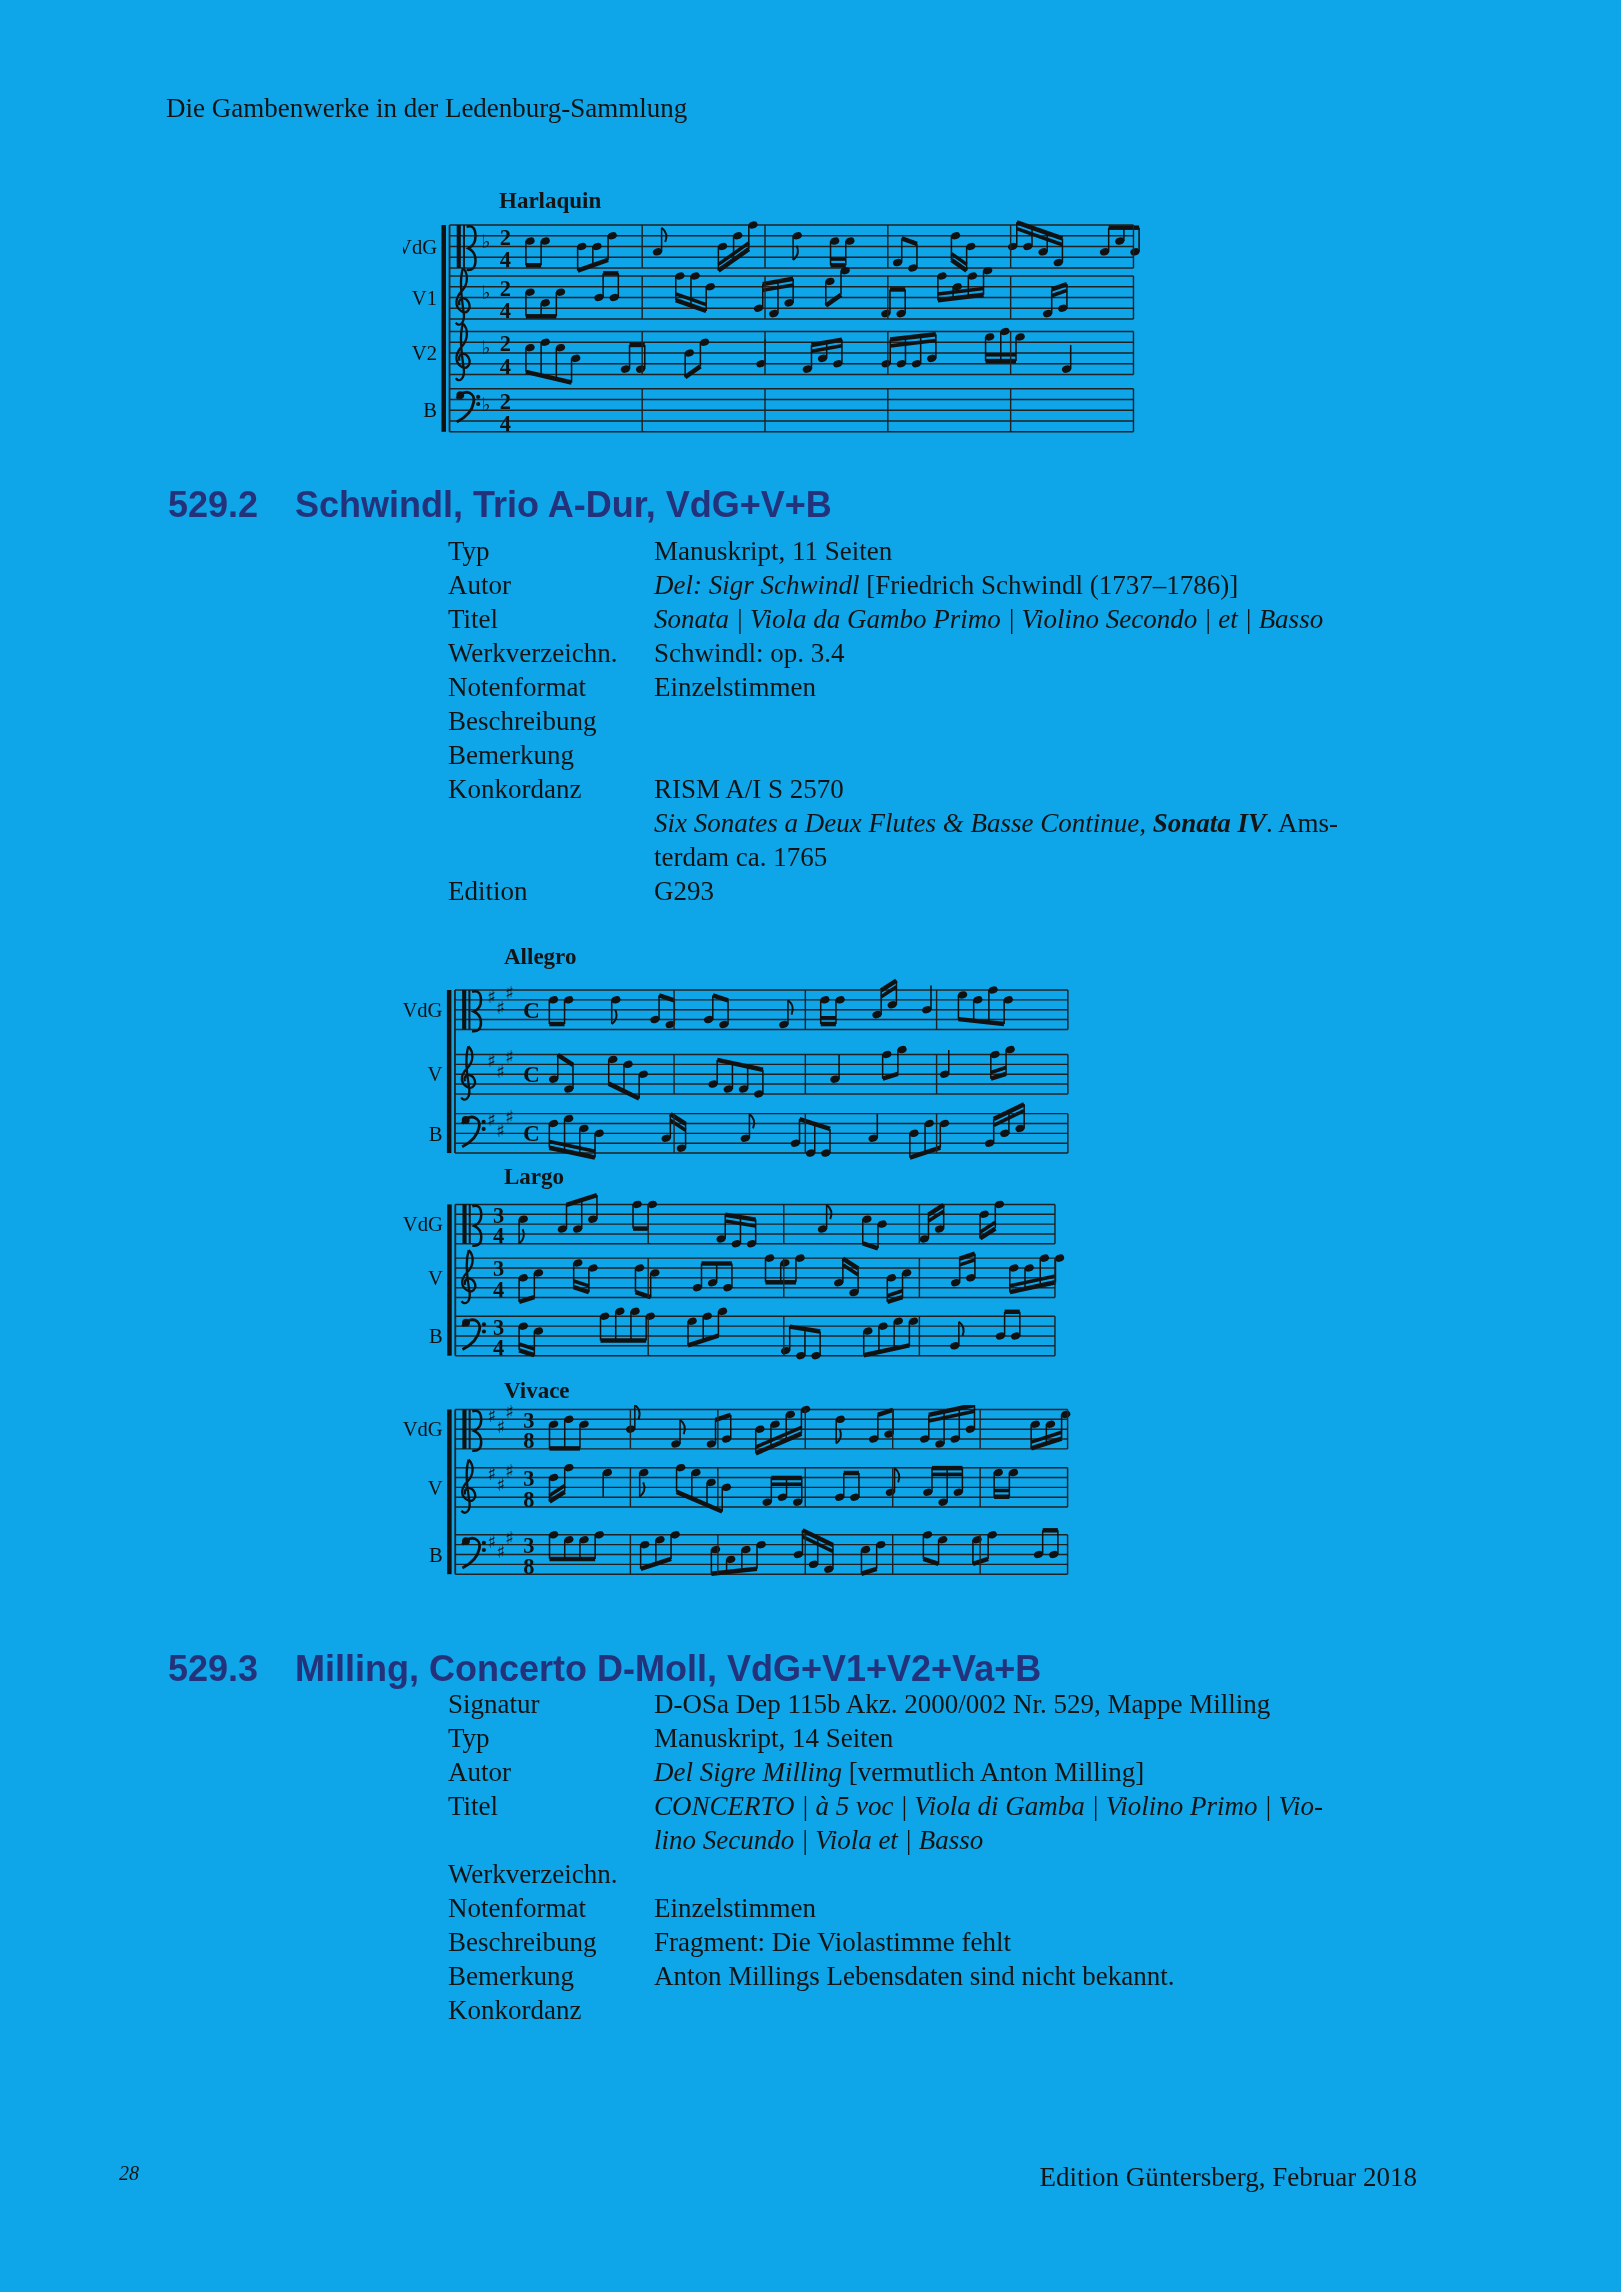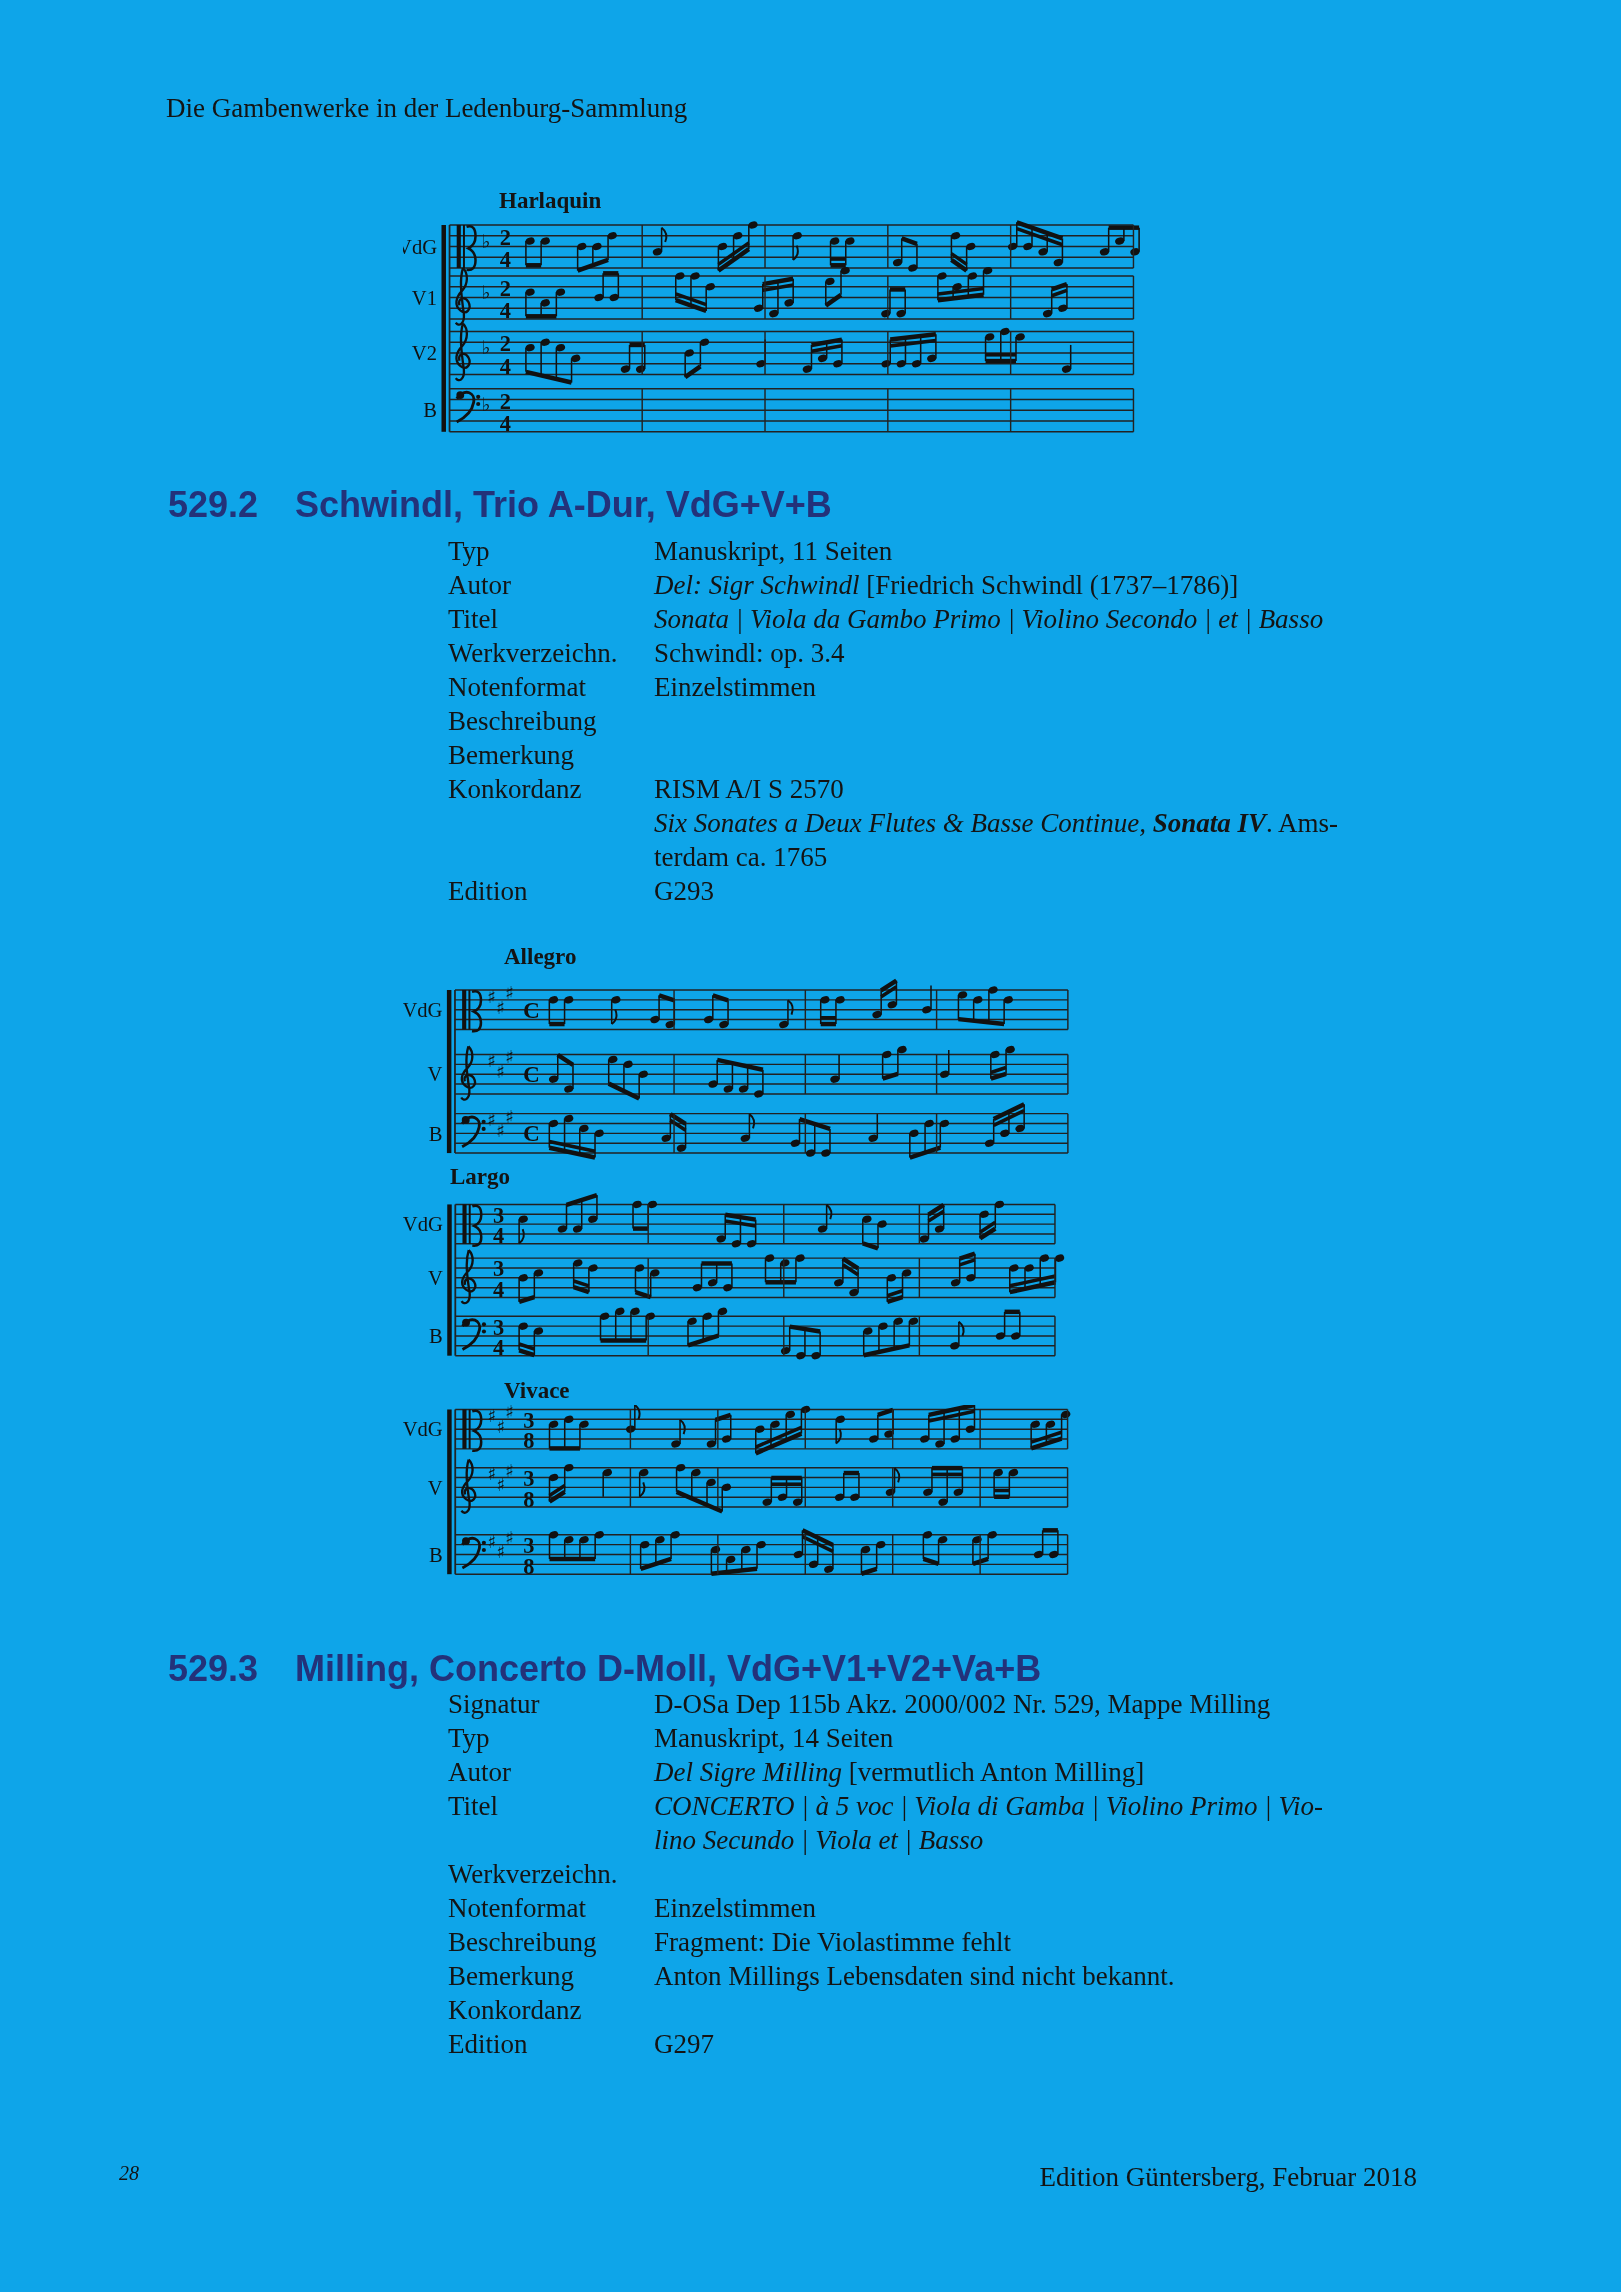--- a/index.html
+++ b/index.html
@@ -454,21 +454,21 @@
             <line x1="693.2128949806095" y1="175.5" x2="693.2128949806095" y2="148.5" stroke="#111" stroke-width="1.7"></line>
             <line x1="659.2128949806095" y1="165" x2="693.2128949806095" y2="148.5" stroke="#111" stroke-width="5"></line>
             <line x1="659.2128949806095" y1="172" x2="693.2128949806095" y2="155.5" stroke="#111" stroke-width="4"></line>
             <line x1="302.5" y1="159" x2="302.5" y2="203" stroke="#222" stroke-width="1.6"></line>
             <line x1="449" y1="159" x2="449" y2="203" stroke="#222" stroke-width="1.6"></line>
             <line x1="595.5" y1="159" x2="595.5" y2="203" stroke="#222" stroke-width="1.6"></line>
             <line x1="742" y1="159" x2="742" y2="203" stroke="#222" stroke-width="1.6"></line>
           </svg></div>
       </div>
       <div class="music" style="left: 403px; top: 1162px; width: 681px;">
-        <div class="tempo" style="margin-left: 47px;">Largo</div>
+        <div class="tempo" style="margin-left: 101px;">Largo</div>
         <div><svg width="681" height="179" viewBox="0 0 760 200" xmlns="http://www.w3.org/2000/svg">
             <rect x="49" y="15" width="5" height="169" fill="#111"></rect>
             <line x1="58" y1="15" x2="58" y2="184" stroke="#222" stroke-width="2"></line>
             <line x1="58" y1="15" x2="728" y2="15" stroke="#222" stroke-width="1.6"></line>
             <line x1="58" y1="26" x2="728" y2="26" stroke="#222" stroke-width="1.6"></line>
             <line x1="58" y1="37" x2="728" y2="37" stroke="#222" stroke-width="1.6"></line>
             <line x1="58" y1="48" x2="728" y2="48" stroke="#222" stroke-width="1.6"></line>
             <line x1="58" y1="59" x2="728" y2="59" stroke="#222" stroke-width="1.6"></line>
             <text x="44" y="45" text-anchor="end" font-size="23" fill="#111" font-family="Liberation Serif,serif">VdG</text>
             <rect x="66" y="15" width="4.6" height="44" fill="#111"></rect>
@@ -916,19 +916,18 @@
         <div class="frow"><span class="flabel">Signatur</span><span class="fvalue"><span class="sg">D-OSa Dep 115b Akz. 2000/002 Nr. 529, Mappe Milling</span></span></div>
         <div class="frow"><span class="flabel">Typ</span><span class="fvalue"><span class="sg">Manuskript, 14 Seiten</span></span></div>
         <div class="frow"><span class="flabel">Autor</span><span class="fvalue"><span class="sg i">Del Sigre Milling</span><span class="sg"> [vermutlich Anton Milling]</span></span></div>
         <div class="frow"><span class="flabel">Titel</span><span class="fvalue"><span class="sg i">CONCERTO | à 5 voc | Viola di Gamba | Violino Primo | Vio-</span></span></div>
         <div class="frow"><span class="flabel"></span><span class="fvalue"><span class="sg i">lino Secundo | Viola et | Basso</span></span></div>
         <div class="frow"><span class="flabel">Werkverzeichn.</span><span class="fvalue"></span></div>
         <div class="frow"><span class="flabel">Notenformat</span><span class="fvalue"><span class="sg">Einzelstimmen</span></span></div>
         <div class="frow"><span class="flabel">Beschreibung</span><span class="fvalue"><span class="sg">Fragment: Die Violastimme fehlt</span></span></div>
         <div class="frow"><span class="flabel">Bemerkung</span><span class="fvalue"><span class="sg">Anton Millings Lebensdaten sind nicht bekannt.</span></span></div>
         <div class="frow"><span class="flabel">Konkordanz</span><span class="fvalue"></span></div>
-        <div class="frow"><span class="flabel">Edition</span><span class="fvalue"><span class="sg">G297</span></span></div>
       </div>
     </div>
   <div class="foot-left">28</div>
   <div class="foot-right">Edition Güntersberg, Februar 2018</div>
 </div>
 
 
 </body></html>

